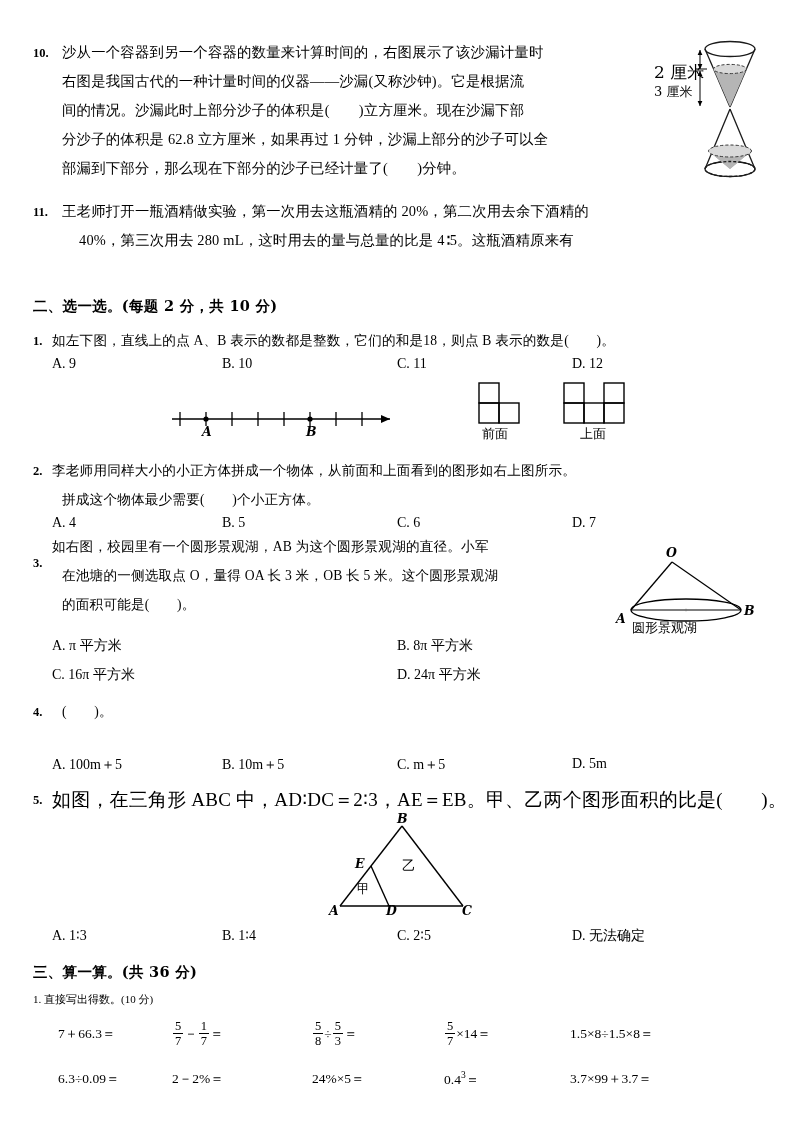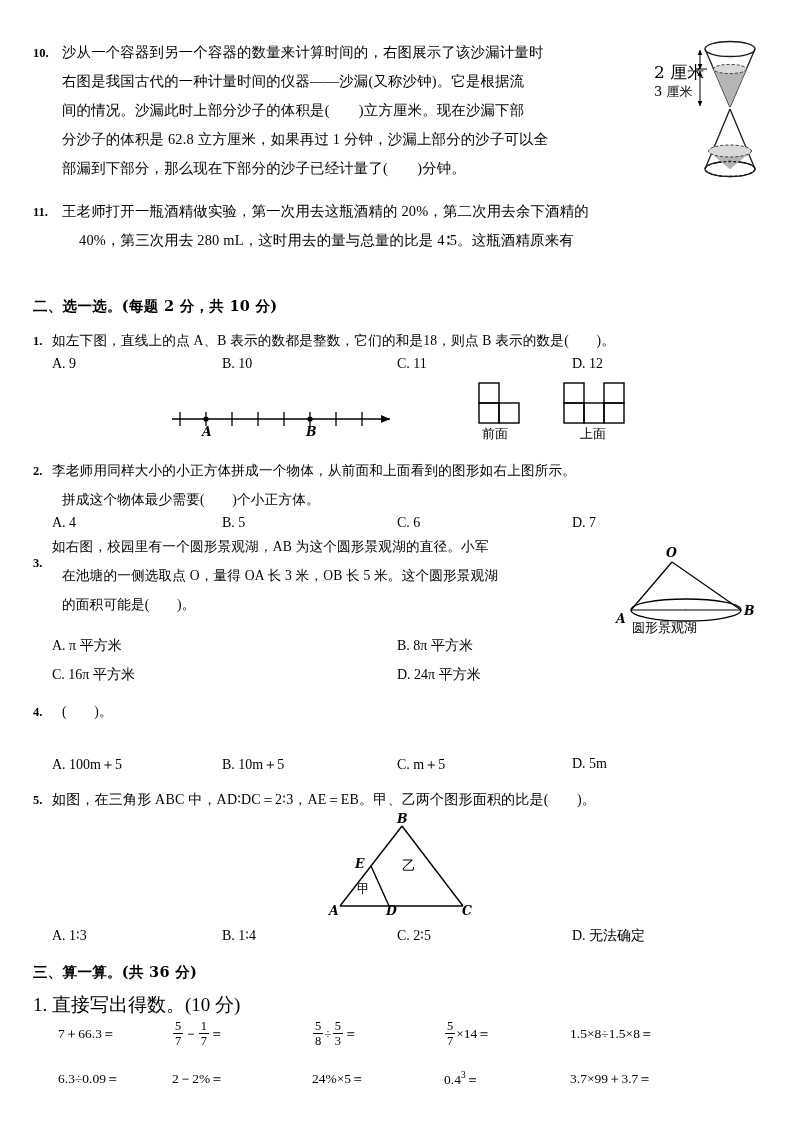--- a/index.html
+++ b/index.html
@@ -52,21 +52,21 @@
     position: absolute;
     font-size: 14px;
     width: 700px;
   }
   .opts span.opt {
     position: absolute;
     white-space: nowrap;
   }
   .subq {
     position: absolute;
-    font-size: 19px;
+    font-size: 11px;
   }
 
   
   .frac {
     display: inline-block;
     vertical-align: -0.55em;
     text-align: center;
     font-size: 12.5px;
     line-height: 1.12;
     margin: 0 1px;
@@ -252,21 +252,21 @@
     <div class="body-line" style="padding-left:10px;">(　　)。</div>
   </div>
   <div class="opts" style="left:52px; top:756px;">
     <span class="opt" style="left:0px;">A. 100m＋5</span>
     <span class="opt" style="left:170px;">B. 10m＋5</span>
     <span class="opt" style="left:345px;">C. m＋5</span>
     <span class="opt" style="left:520px;">D. 5m</span>
   </div>
 
   <div class="qnum" style="left:33px; top:793px;">5.</div>
-  <div class="q" style="left:52px; top:785px; width:720px; font-size:14px;">
+  <div class="q" style="left:52px; top:785px; width:720px; font-size:19px;">
     <div class="body-line">如图，在三角形 ABC 中，AD∶DC＝2∶3，AE＝EB。甲、乙两个图形面积的比是(　　)。</div>
   </div>
 
   <div class="fig" style="left:330px; top:812px;">
     <svg width="150" height="108" viewBox="0 0 150 108">
 
       <line x1="10" y1="94" x2="72" y2="14" stroke="#000" stroke-width="1.4"></line>
       <line x1="72" y1="14" x2="133" y2="94" stroke="#000" stroke-width="1.4"></line>
       <line x1="10" y1="94" x2="133" y2="94" stroke="#000" stroke-width="1.4"></line>
 

